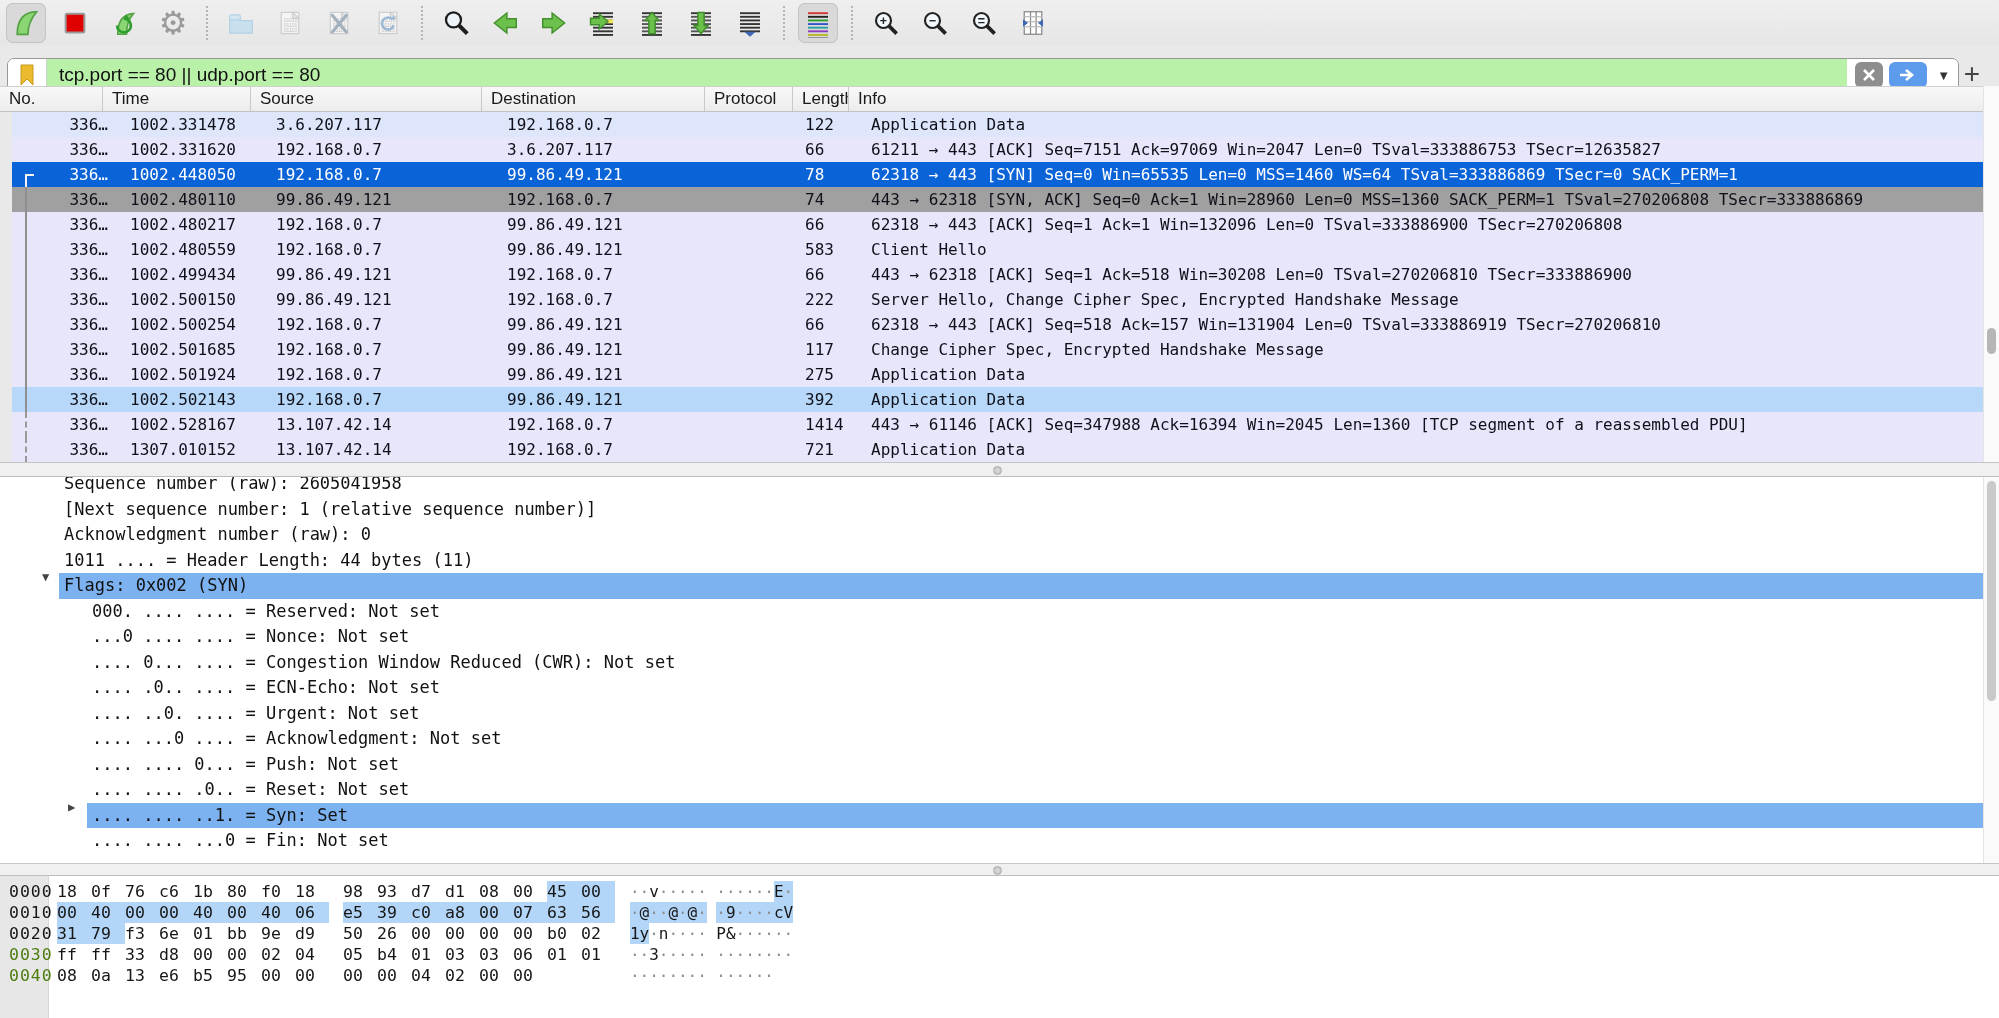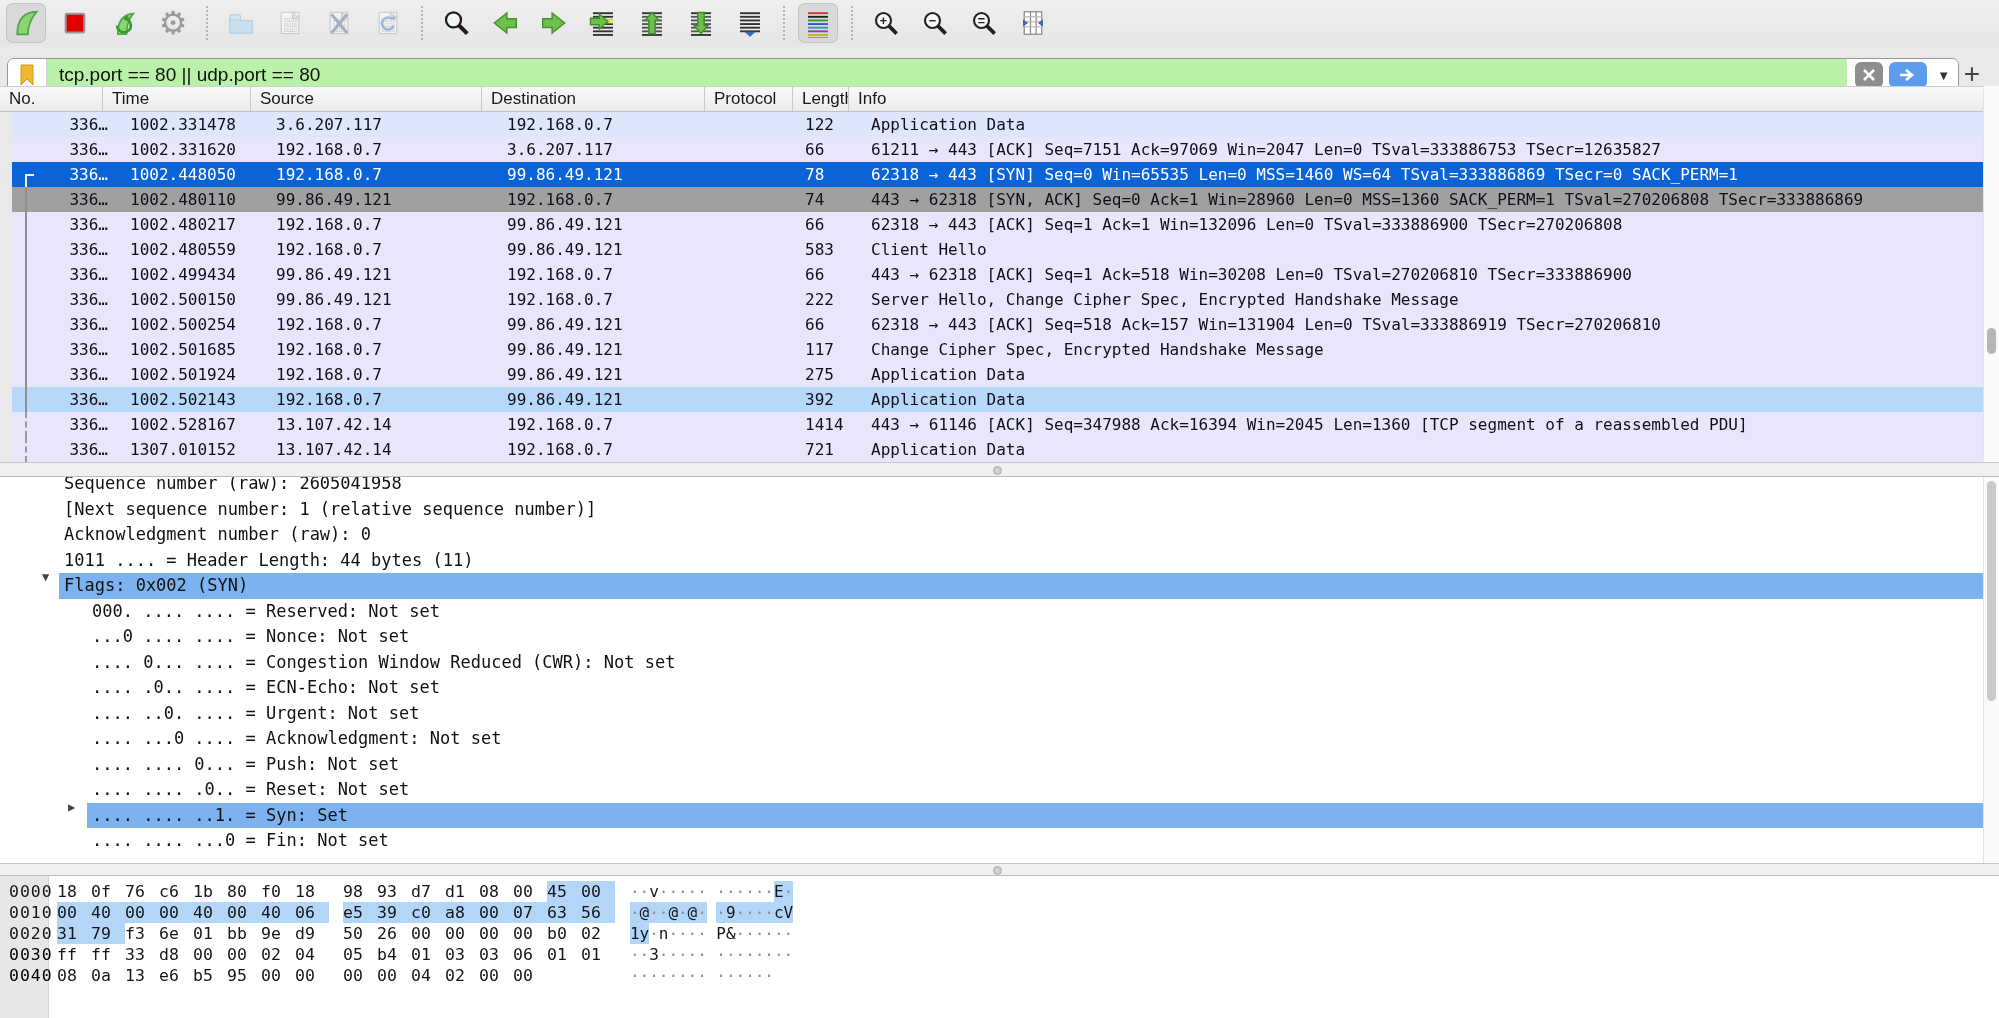--- a/index.html
+++ b/index.html
@@ -67,21 +67,21 @@
   .dline .arrow{position:absolute;font-size:12px;color:#444;top:0;}
   .dtext{position:absolute;top:8px;}
   .dline.hl .dtext{background:#7db2f0;padding-right:2000px;}
 
   
   #hex-pane{position:absolute;left:0;top:876px;width:1999px;height:142px;background:#fff;overflow:hidden;}
   #hex-gutter{position:absolute;left:0;top:0;width:48px;height:142px;background:#e7e7e7;border-right:1px solid #d8d8d8;}
   #hex-rows{position:absolute;left:0;top:5px;}
   .hrow{height:21px;line-height:21px;font-size:16.5px;white-space:nowrap;position:relative;color:#161616;}
   .hoff{position:absolute;left:9px;letter-spacing:1px;}
-  .hoff.dimoff{color:#000000;}
+  .hoff.dimoff{color:#4d7c0f;}
   .hbytes{position:absolute;left:57px;}
   .hascii{position:absolute;left:630px;font-size:16px;}
   .b{display:inline-block;width:34px;}
   .bg8{display:inline-block;width:14px;}
   .a{display:inline-block;width:9.6px;}
   .ag8{display:inline-block;width:9.6px;}
   .hlb{background:#b3d6f8;}
   .dot{color:#8d8d8d;}
 
   

